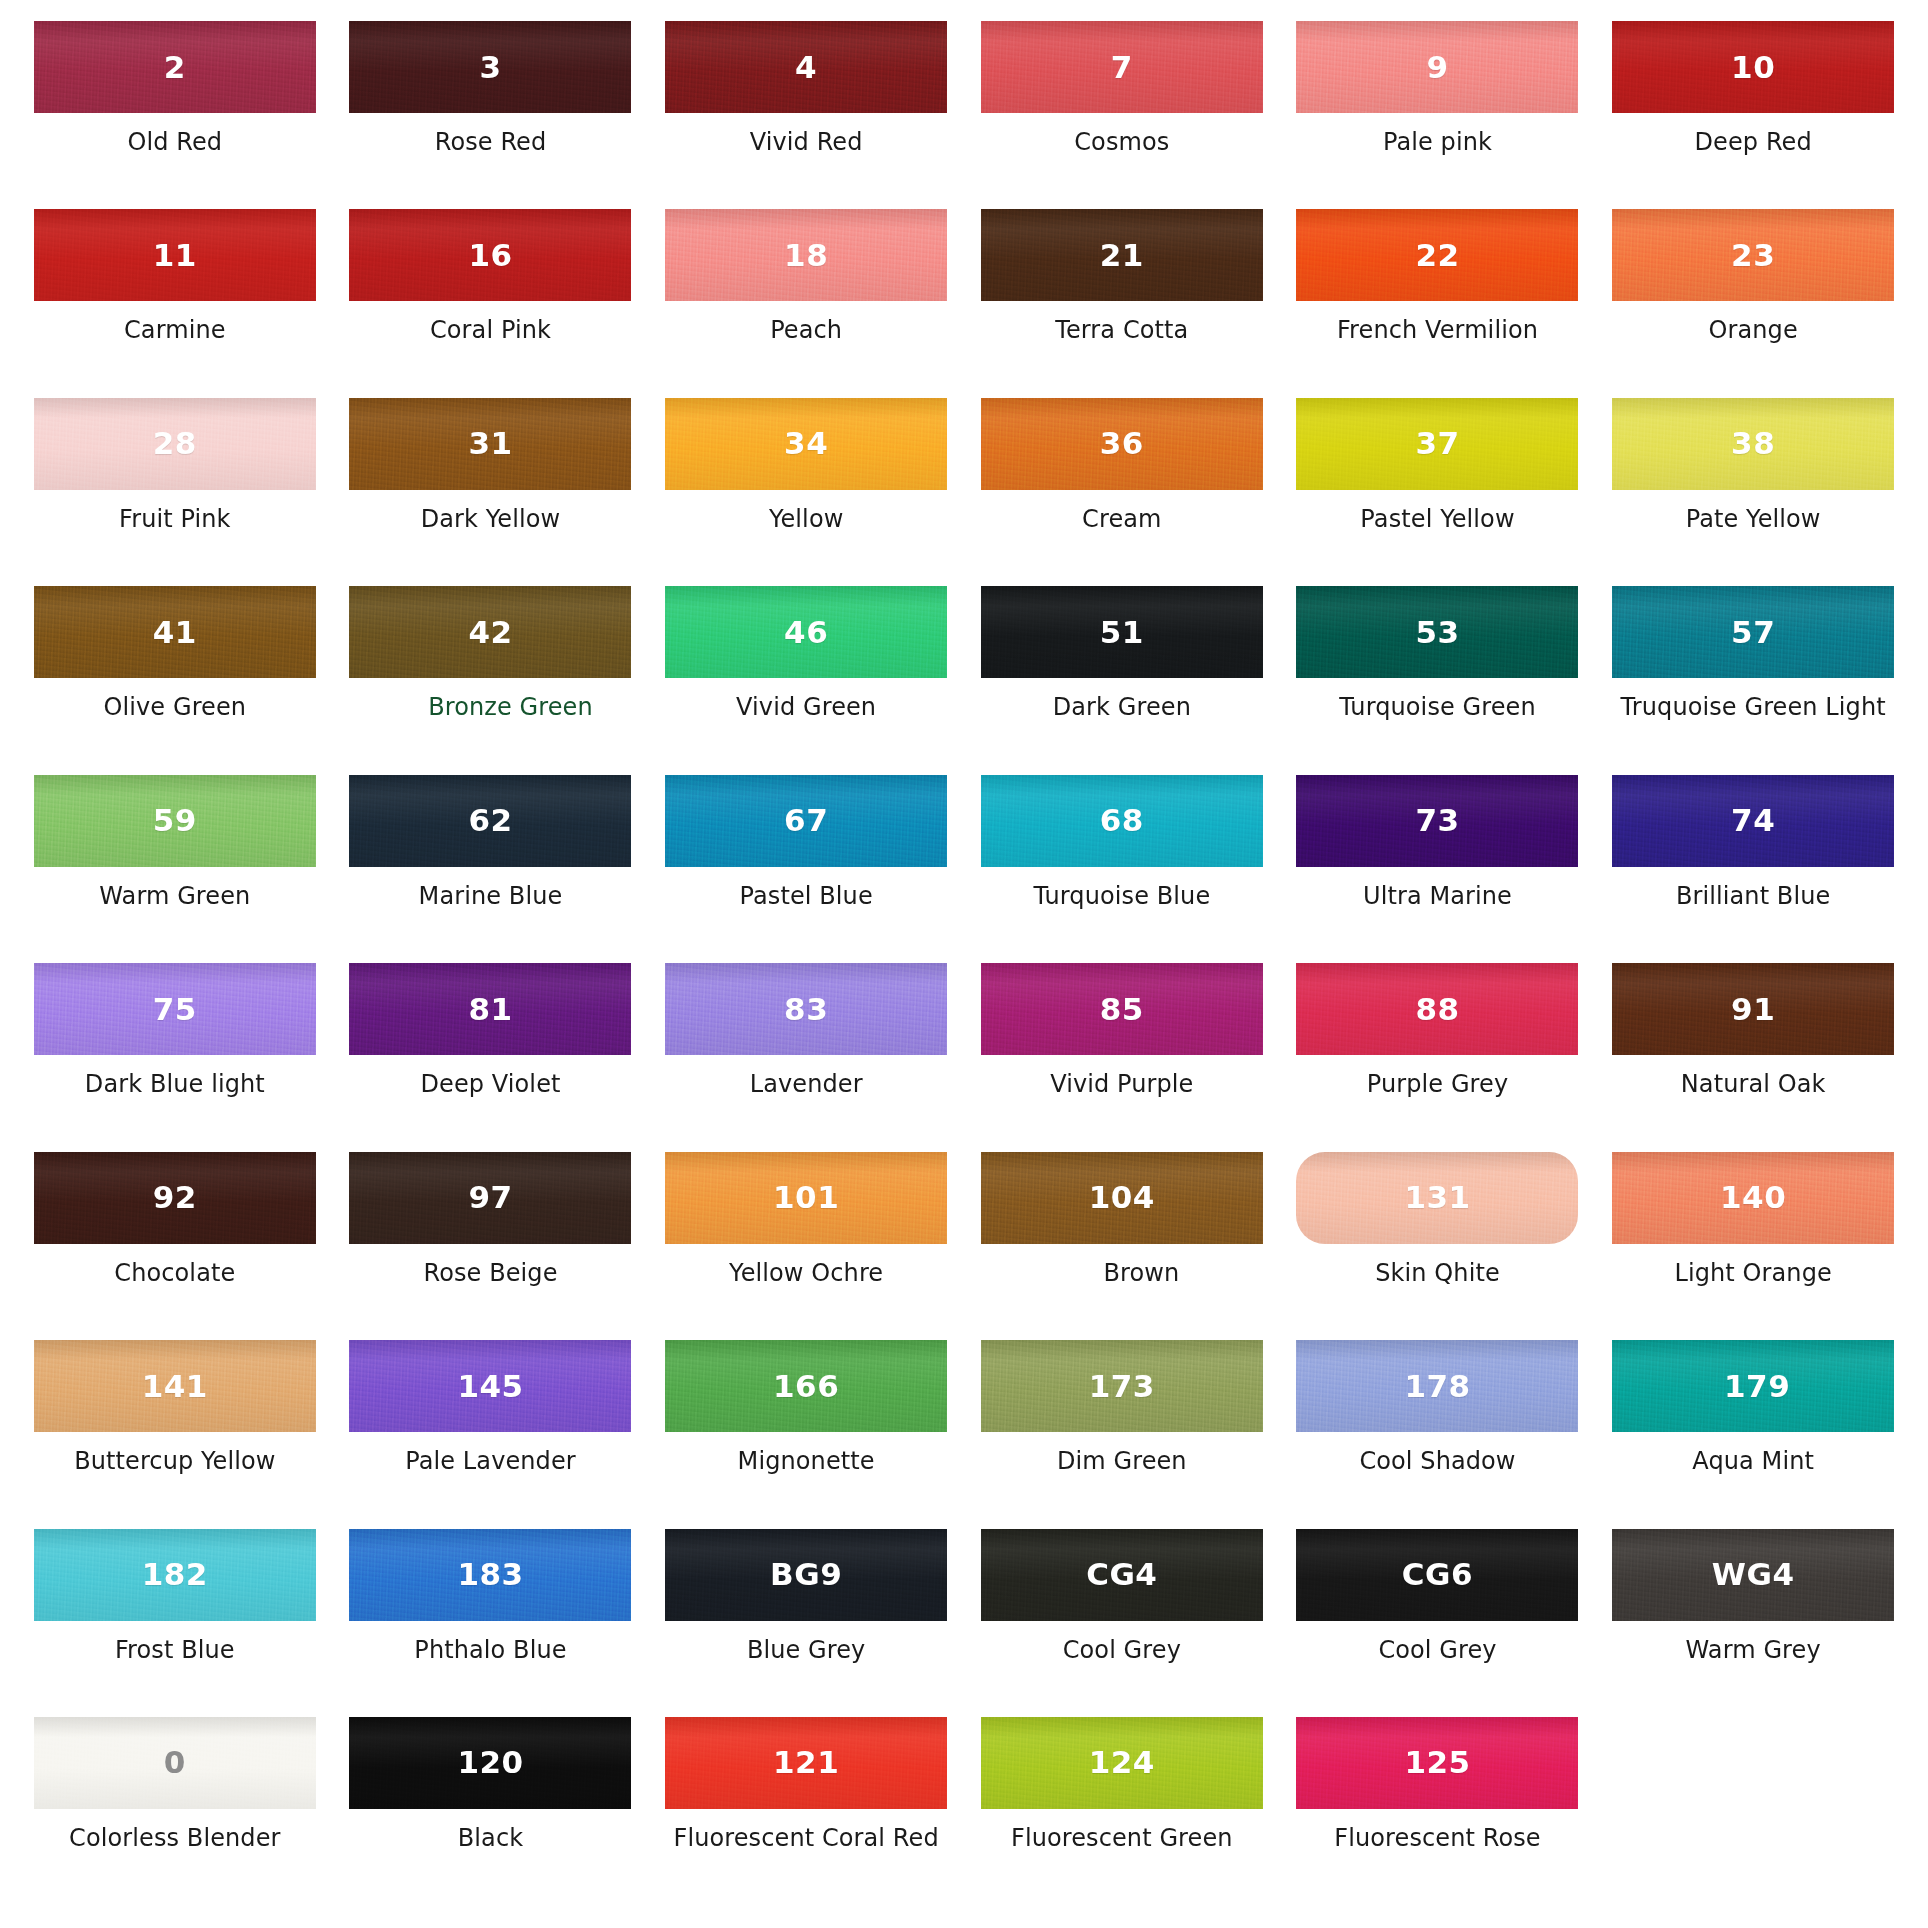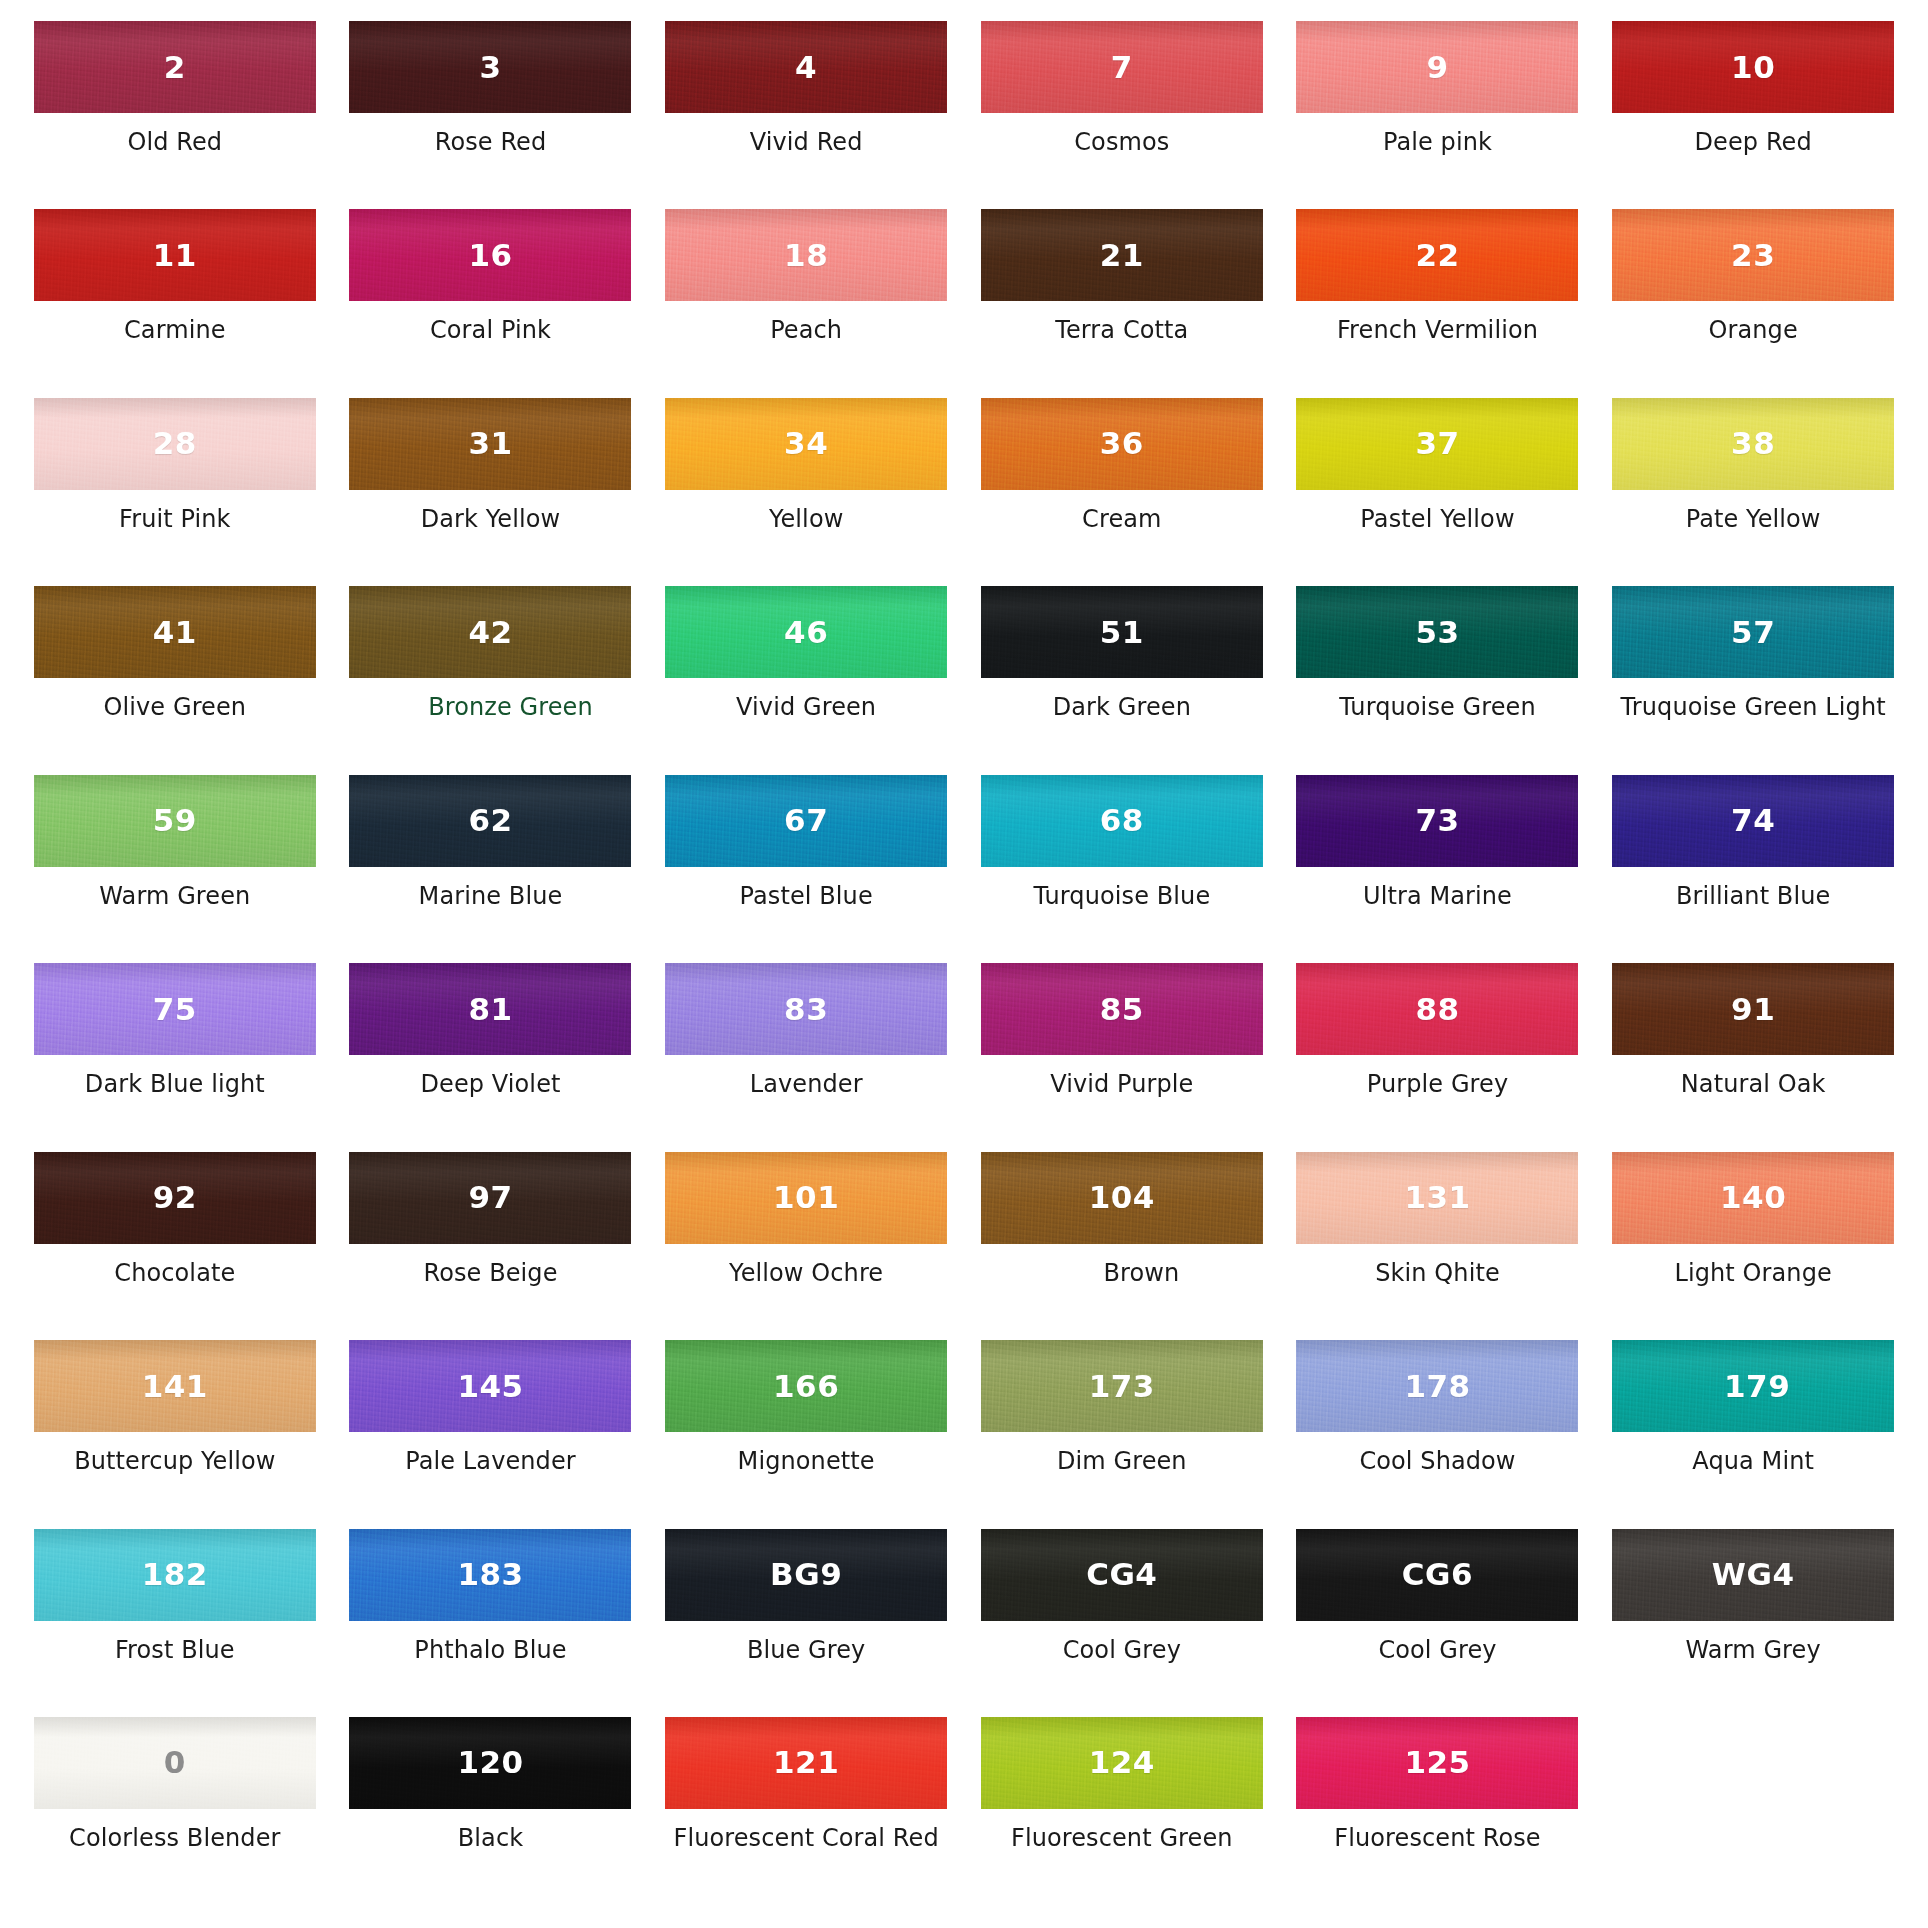--- a/index.html
+++ b/index.html
@@ -147,21 +147,21 @@
       </div>
       <div class="swatch-name" style="color: rgb(26, 26, 26);">Deep  Red</div>
     </div>
     <div class="swatch-cell">
       <div class="swatch-chip" style="background-color: rgb(196, 31, 28);">
         <span class="swatch-code" style="color: rgb(255, 255, 255);">11</span>
       </div>
       <div class="swatch-name" style="color: rgb(26, 26, 26);">Carmine</div>
     </div>
     <div class="swatch-cell">
-      <div class="swatch-chip" style="background-color: #be185d;">
+      <div class="swatch-chip" style="background-color: #b91c1c;">
         <span class="swatch-code" style="color: rgb(255, 255, 255);">16</span>
       </div>
       <div class="swatch-name" style="color: rgb(26, 26, 26);">Coral Pink</div>
     </div>
     <div class="swatch-cell">
       <div class="swatch-chip" style="background-color: rgb(245, 143, 139);">
         <span class="swatch-code" style="color: rgb(255, 255, 255);">18</span>
       </div>
       <div class="swatch-name" style="color: rgb(26, 26, 26);">Peach</div>
     </div>
@@ -345,21 +345,21 @@
       </div>
       <div class="swatch-name" style="color: rgb(26, 26, 26);">Yellow Ochre</div>
     </div>
     <div class="swatch-cell">
       <div class="swatch-chip" style="background-color: rgb(133, 88, 31);">
         <span class="swatch-code" style="color: rgb(255, 255, 255);">104</span>
       </div>
       <div class="swatch-name" style="color: rgb(26, 26, 26); margin-left: 39px;">Brown</div>
     </div>
     <div class="swatch-cell">
-      <div class="swatch-chip" style="background-color: rgb(247, 191, 169);">
+      <div class="swatch-chip" style="background-color: rgb(247, 191, 169); border-radius: 29px;">
         <span class="swatch-code" style="color: rgb(255, 255, 255);">131</span>
       </div>
       <div class="swatch-name" style="color: rgb(26, 26, 26);">Skin Qhite</div>
     </div>
     <div class="swatch-cell">
       <div class="swatch-chip" style="background-color: rgb(242, 134, 98);">
         <span class="swatch-code" style="color: rgb(255, 255, 255);">140</span>
       </div>
       <div class="swatch-name" style="color: rgb(26, 26, 26);">Light Orange</div>
     </div>

